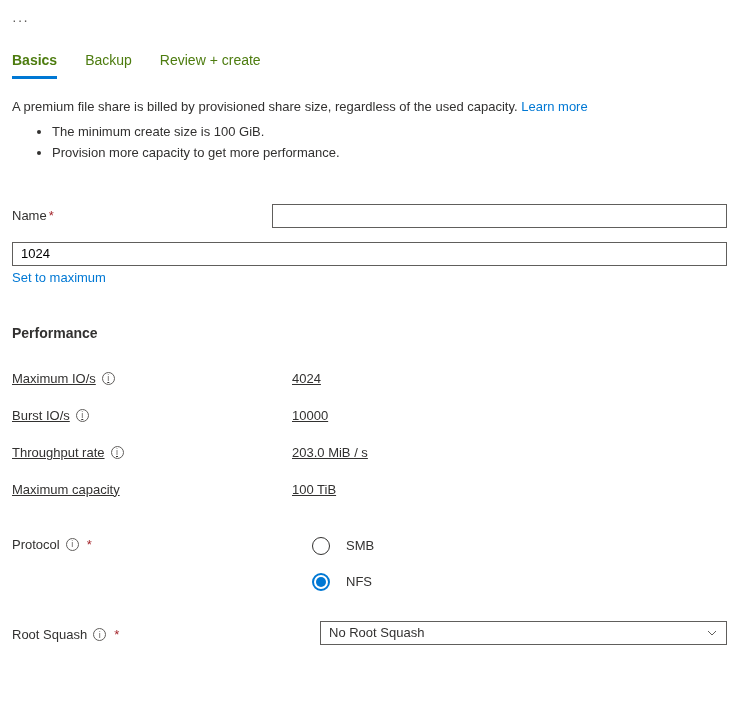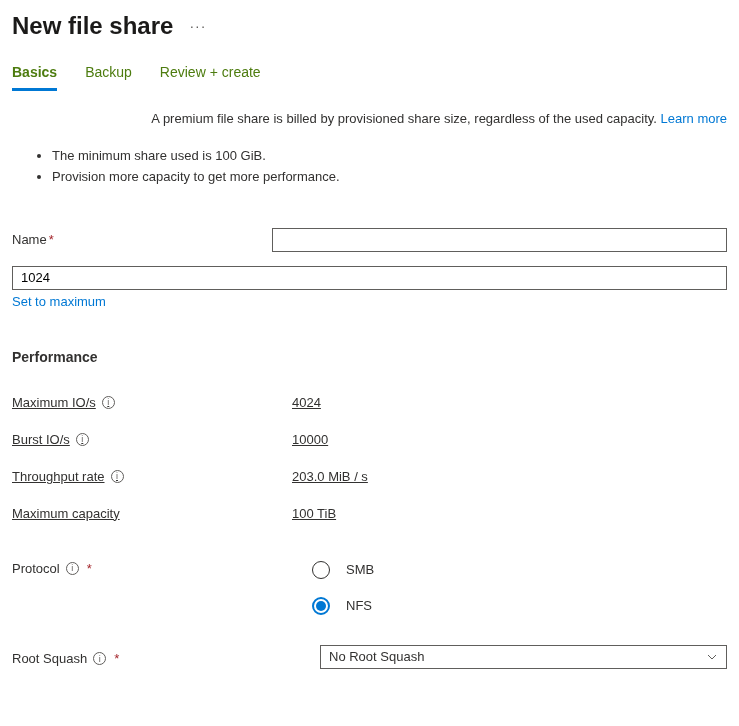--- a/index.html
+++ b/index.html
@@ -44,22 +44,21 @@
       padding-bottom: 8px;
       cursor: pointer;
       border-bottom: 3px solid transparent;
     }
     .tab.active {
       font-weight: 600;
       border-bottom-color: #0078d4;
     }
     .description {
       font-size: 13px;
-      margin-bottom: 20px;
-      text-align: right;
+      margin-bottom: 8px;
     }
     .link {
       color: #0078d4;
       cursor: pointer;
     }
     .bullets {
       padding-left: 40px;
       margin-bottom: 40px;
       font-size: 13px;
       line-height: 1.6;
@@ -201,36 +200,35 @@
       display: flex;
       align-items: center;
       margin-top: 20px;
       gap: 48px;
     }
   </style>
 </head>
 <body>
 
 <div class="page-title-row">
-  <h1 class="page-title">New file share</h1>
   <span class="more-icon">···</span>
 </div>
 
 <div class="tabs">
   <div class="tab active">Basics</div>
   <div class="tab">Backup</div>
   <div class="tab">Review + create</div>
 </div>
 
 <p class="description">
   <span>A premium file share is billed by provisioned share size, regardless of the used capacity. </span><span class="link">Learn more</span>
 </p>
 
 <ul class="bullets">
-  <li>The minimum share used is 100 GiB.</li>
+  <li>The minimum create size is 100 GiB.</li>
   <li>Provision more capacity to get more performance.</li>
 </ul>
 
 <div class="form-row">
   <div class="form-label">
     <span>Name</span><span class="req">*</span>
   </div>
   <div class="form-control">
     <input type="text" class="text-input" value="" style="">
   </div>

